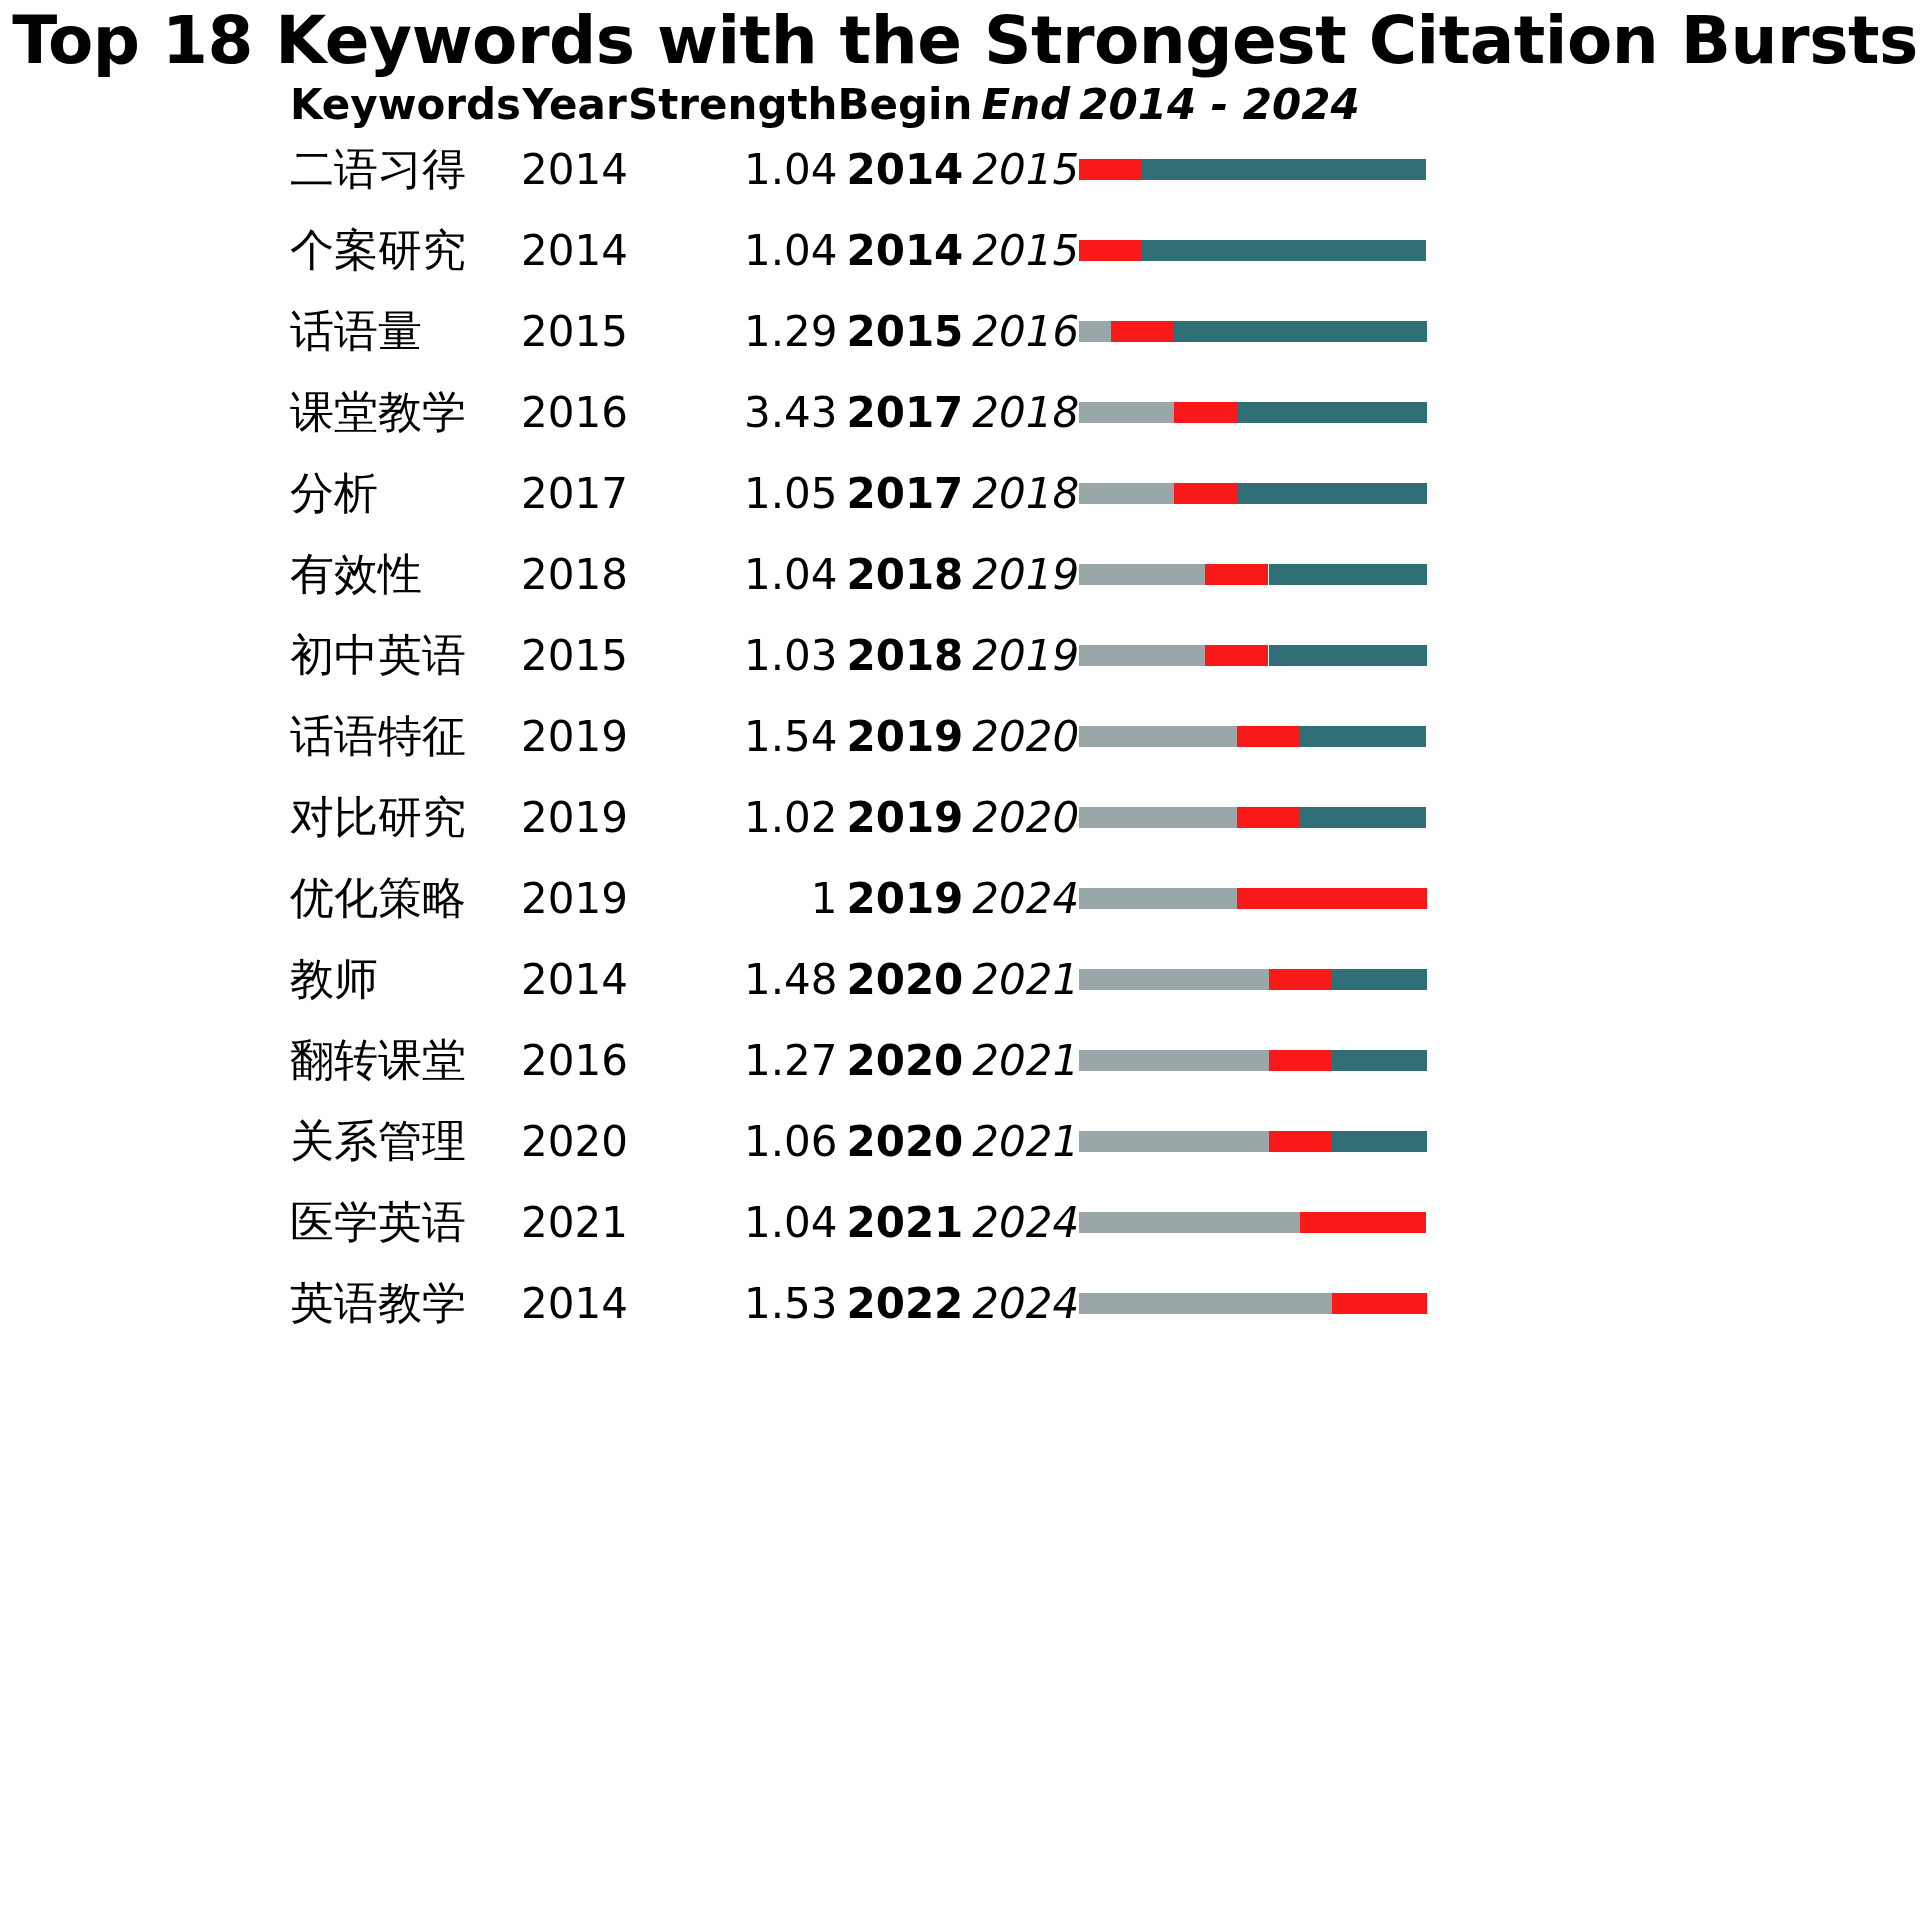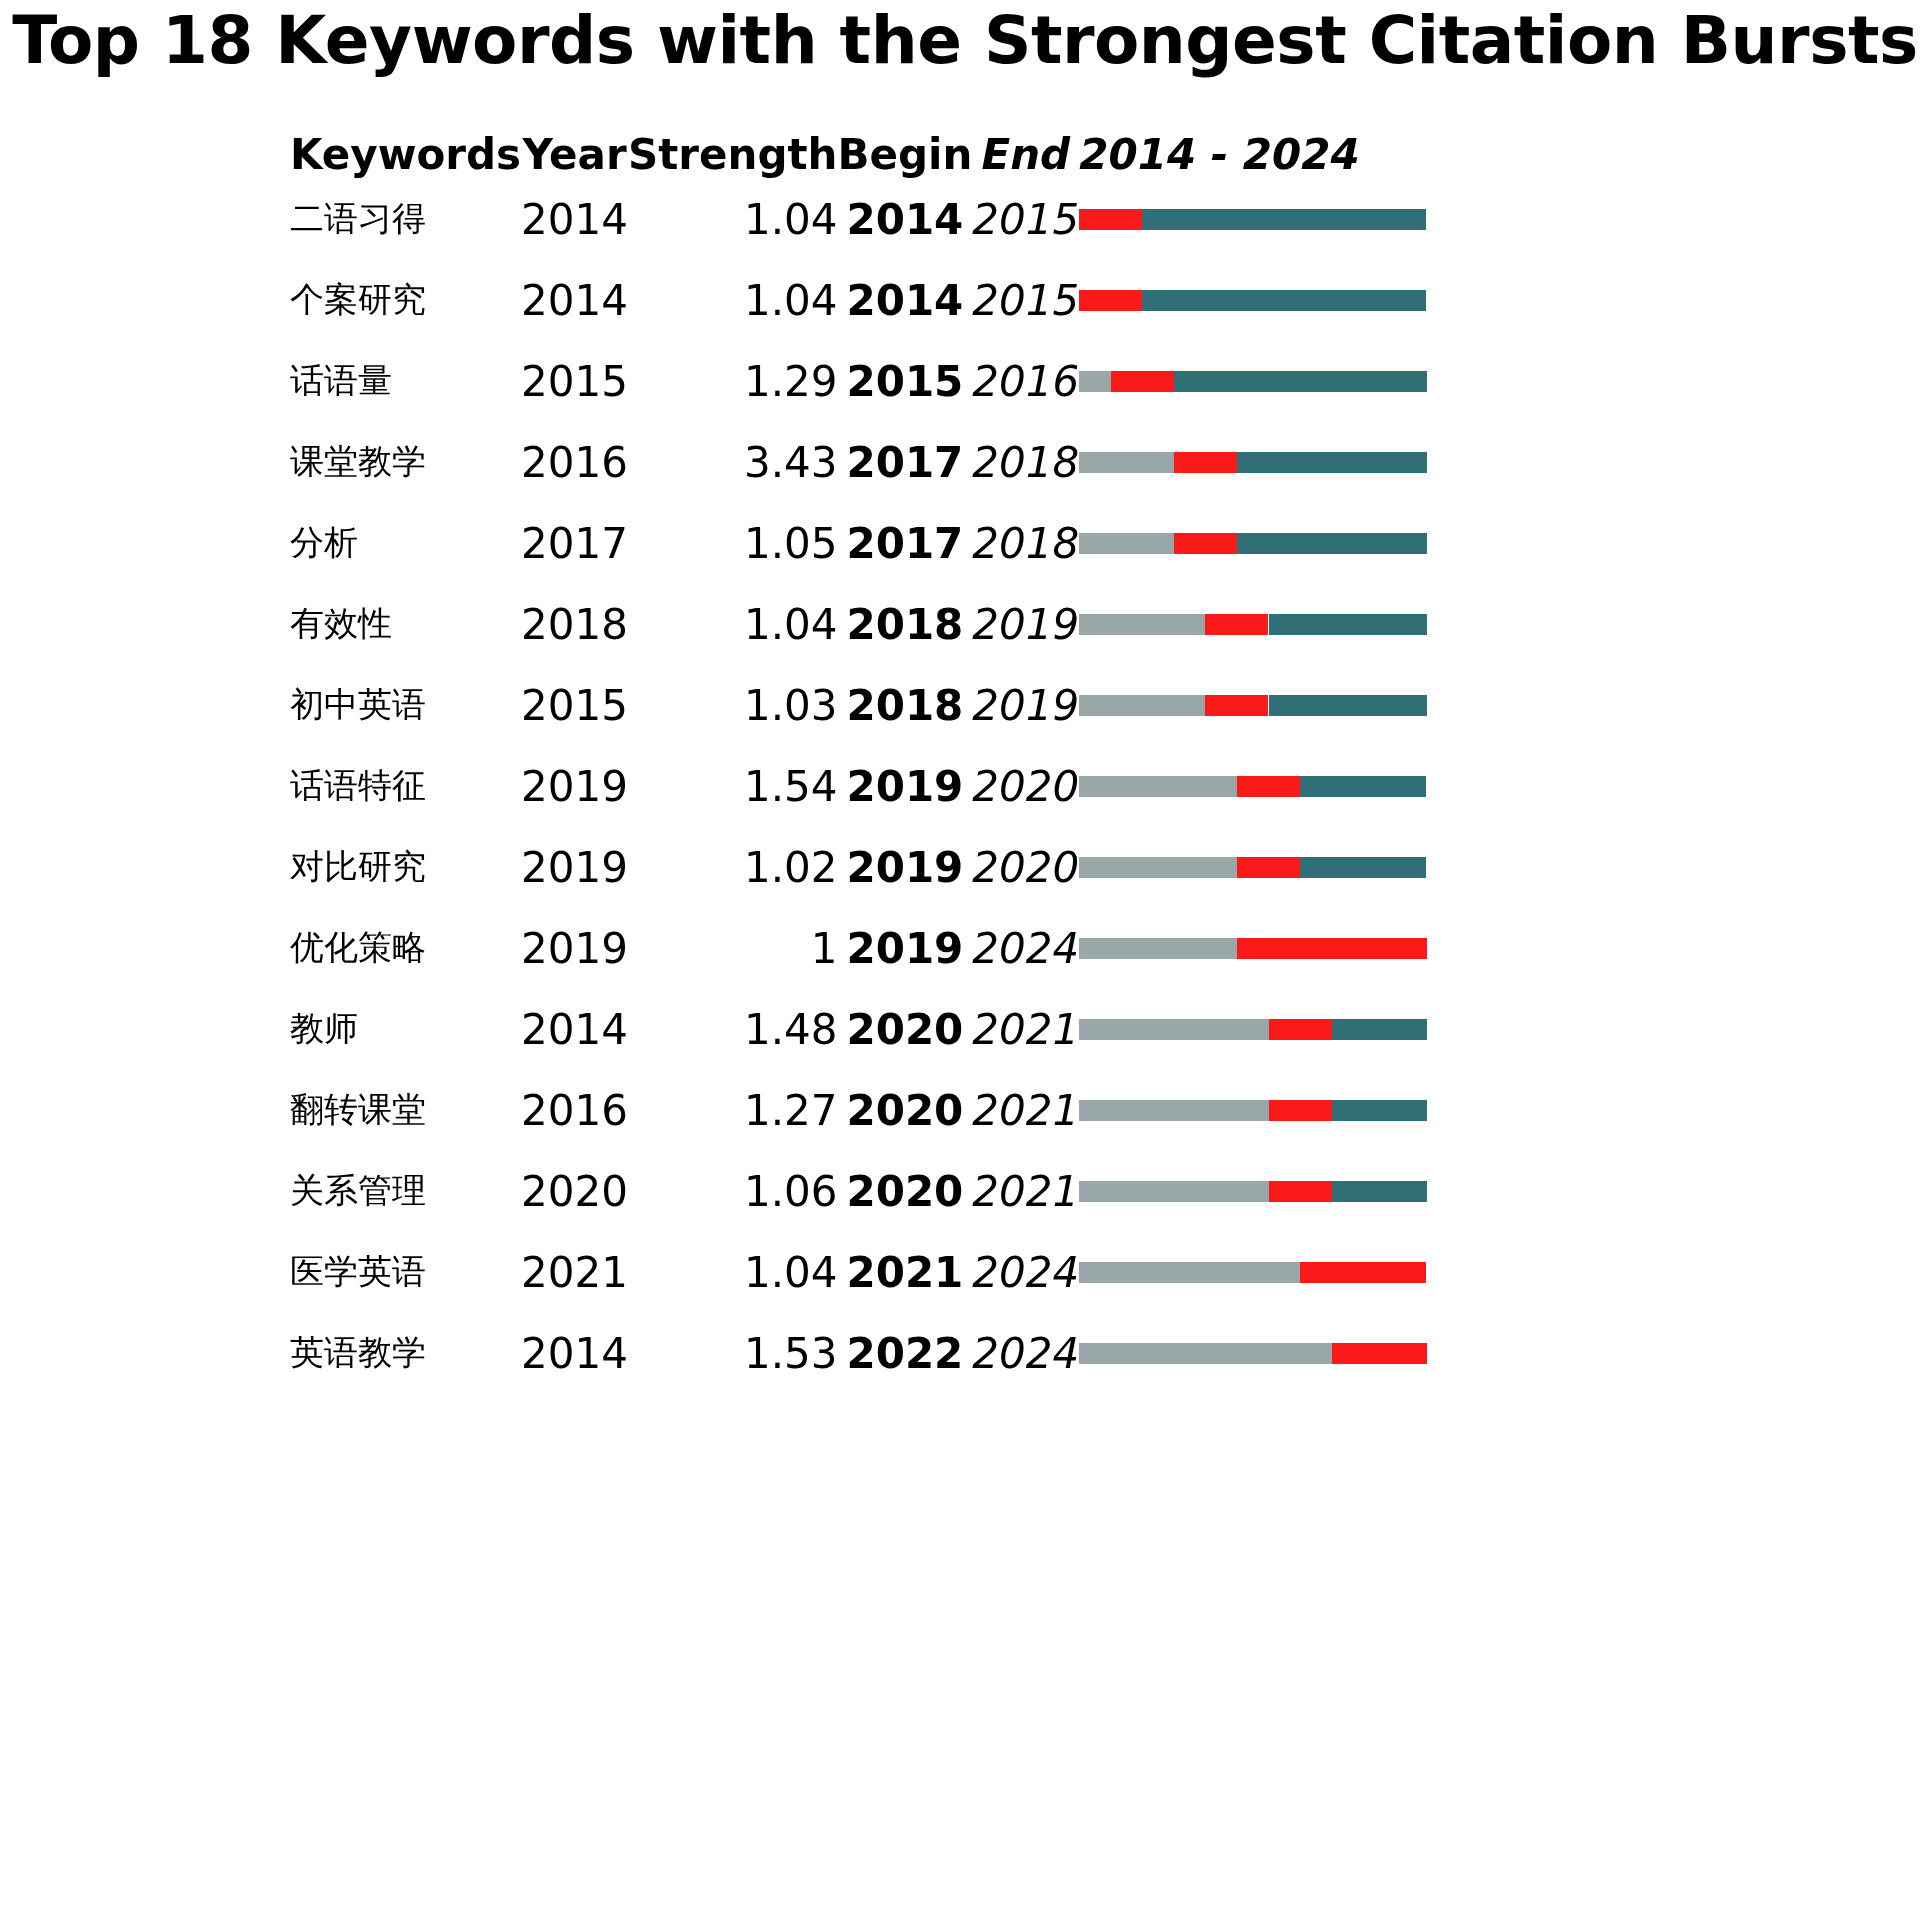--- a/index.html
+++ b/index.html
@@ -16,21 +16,20 @@
   }
   #title {
     font-weight: bold;
     font-size: 66px;
     line-height: 1.18;
     text-align: center;
     padding: 1.9px 9.7px 0 9.7px;
     letter-spacing: -0.5px;
   }
   #chart {
-    margin-top: 50px;
     padding-left: 290px;
   }
   table.burst {
     border-collapse: collapse;
     font-size: 42px;
   }
   table.burst th, table.burst td {
     padding: 0;
     vertical-align: middle;
     white-space: nowrap;
@@ -41,21 +40,21 @@
     padding-bottom: 19.3px;
   }
   th.c-kw, td.c-kw { text-align: left; padding-right: 17.4px; }
   th.c-yr, td.c-yr { text-align: center; padding-right: 19.3px; }
   th.c-st, td.c-st { text-align: right; padding-right: 13.5px; }
   th.c-bg, td.c-bg { text-align: center; padding-right: 15.4px; font-weight: bold; }
   th.c-en, td.c-en { text-align: center; padding-right: 21px; font-style: italic; }
   th.c-tl, td.c-tl { text-align: left; }
   th.c-tl { padding-left: 27px; font-style: italic; }
   tbody tr { height: 81px; }
-  td.c-kw { font-size: 34px; }
+  td.c-kw { font-size: 44px; }
   .timeline {
     position: relative;
     width: 348px;
     height: 21px;
   }
   .seg {
     position: absolute;
     top: 0;
     height: 21px;
   }

